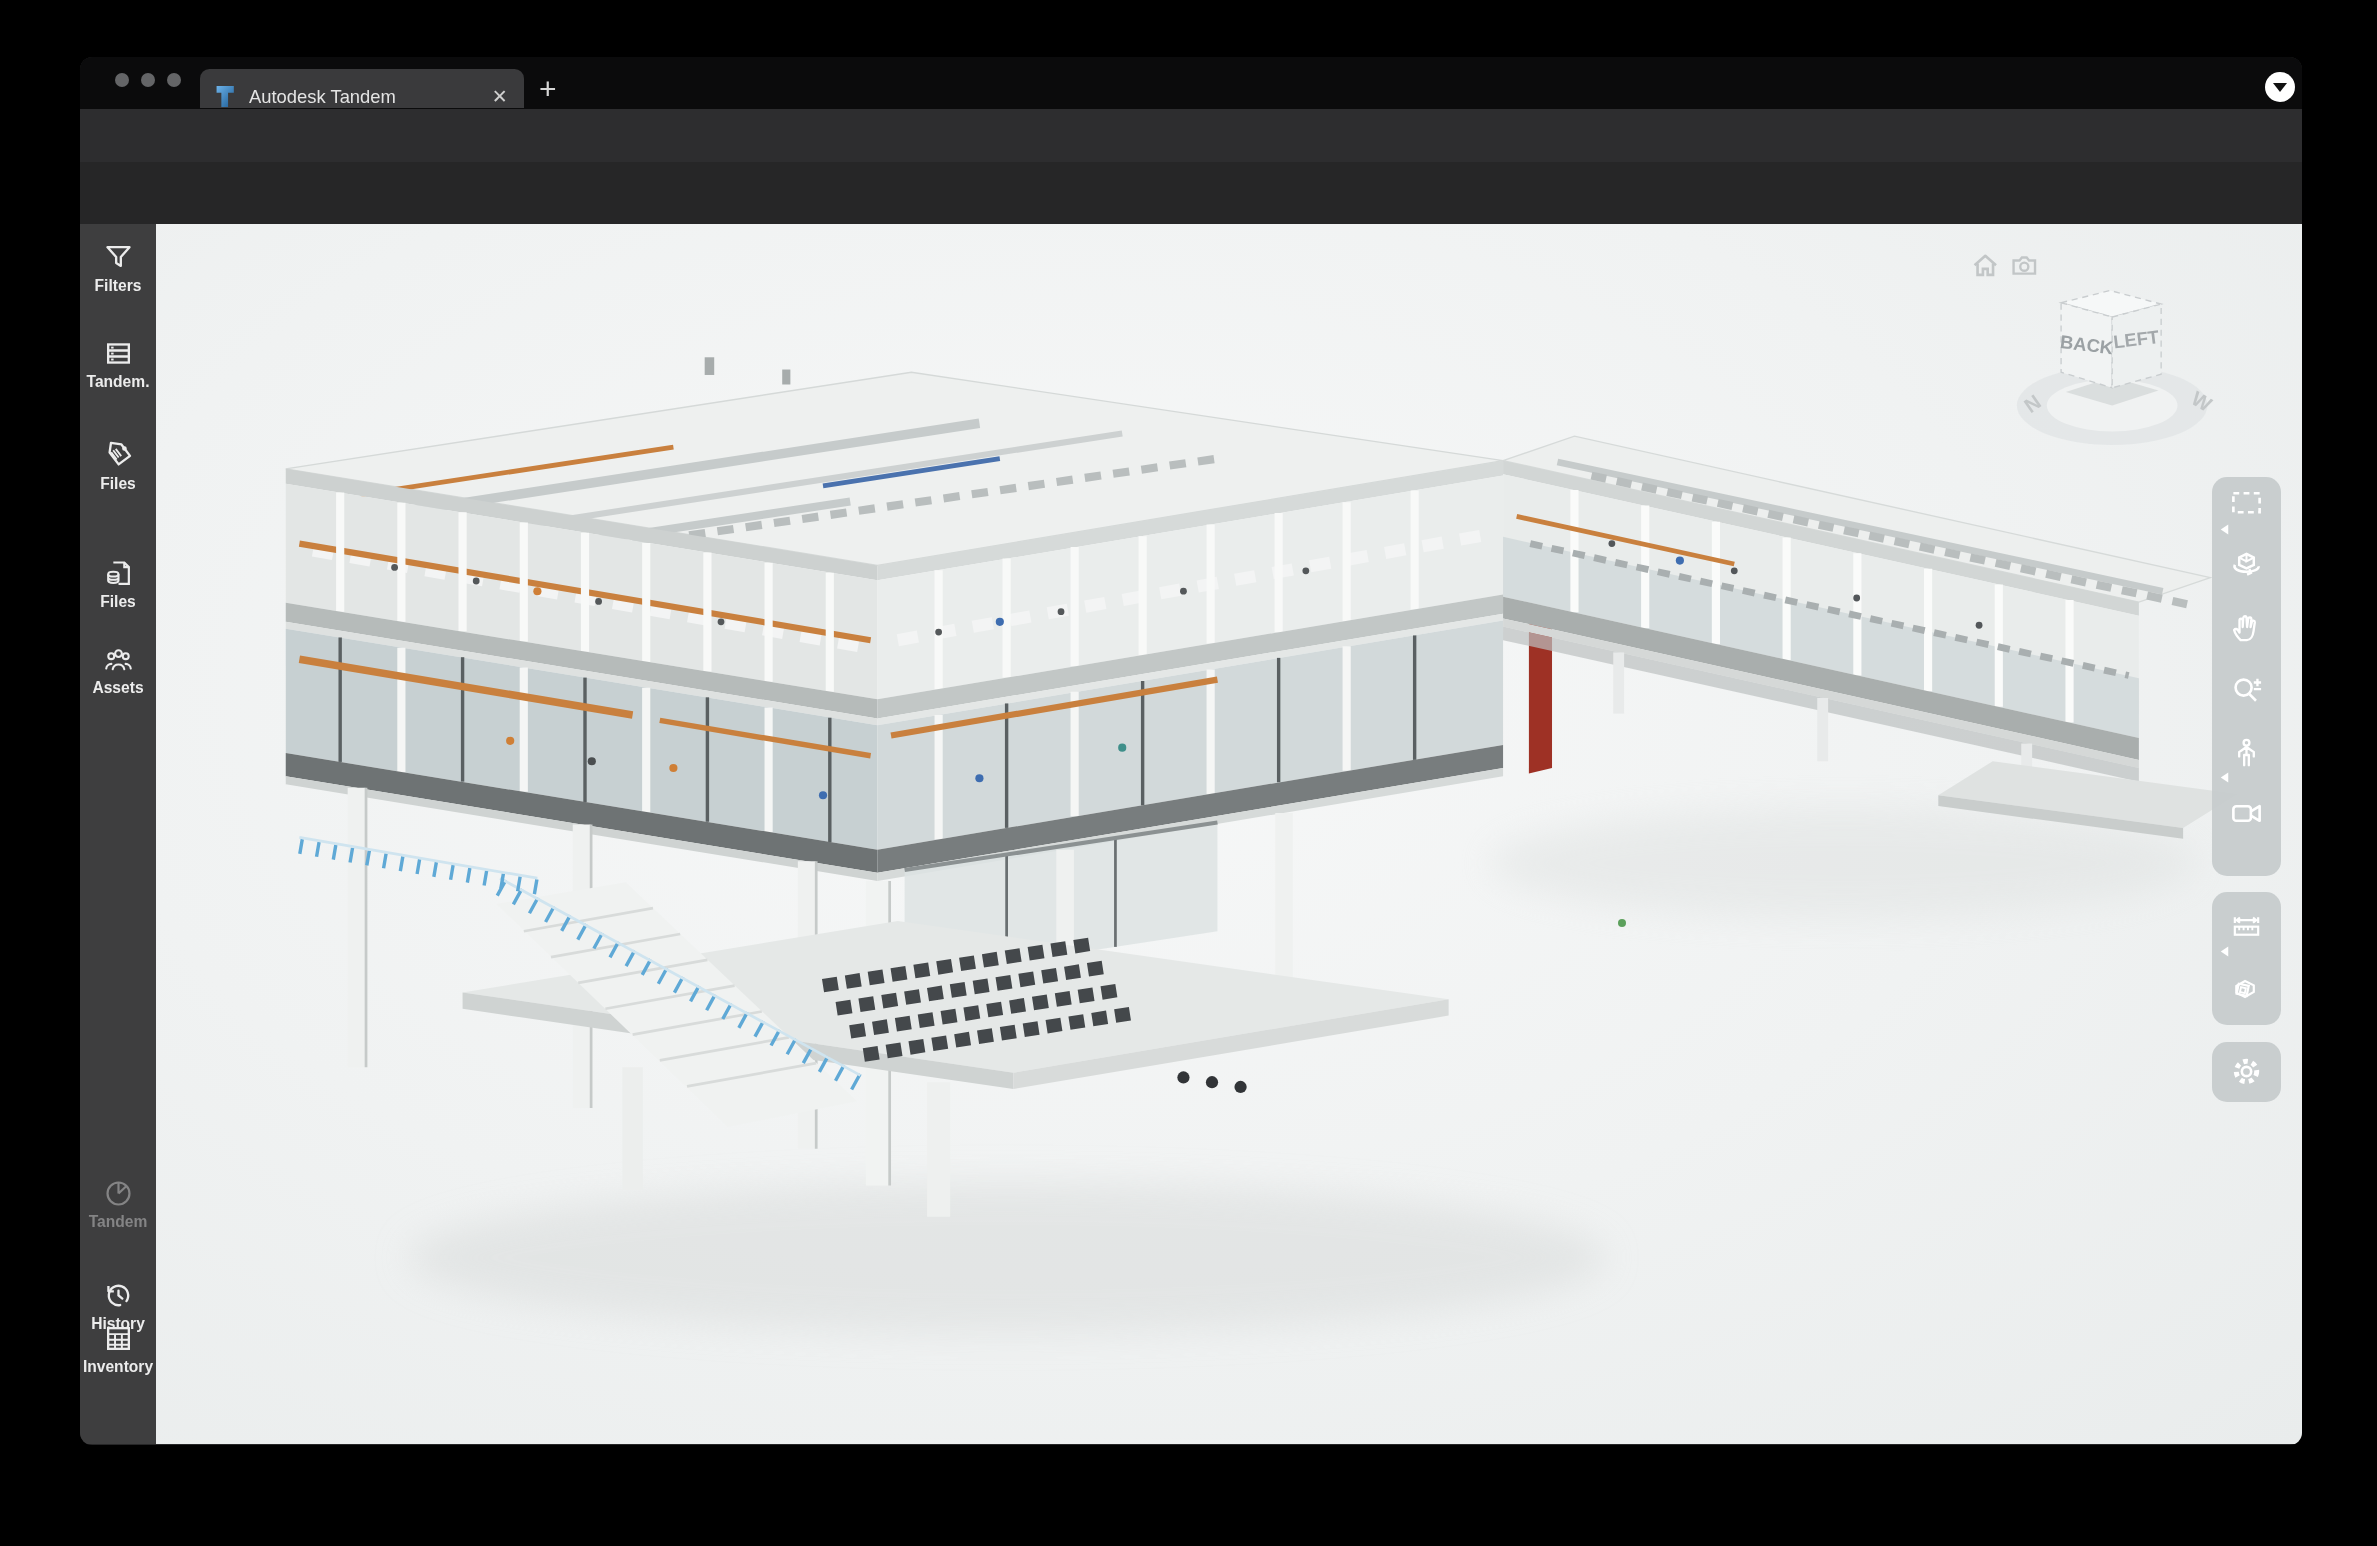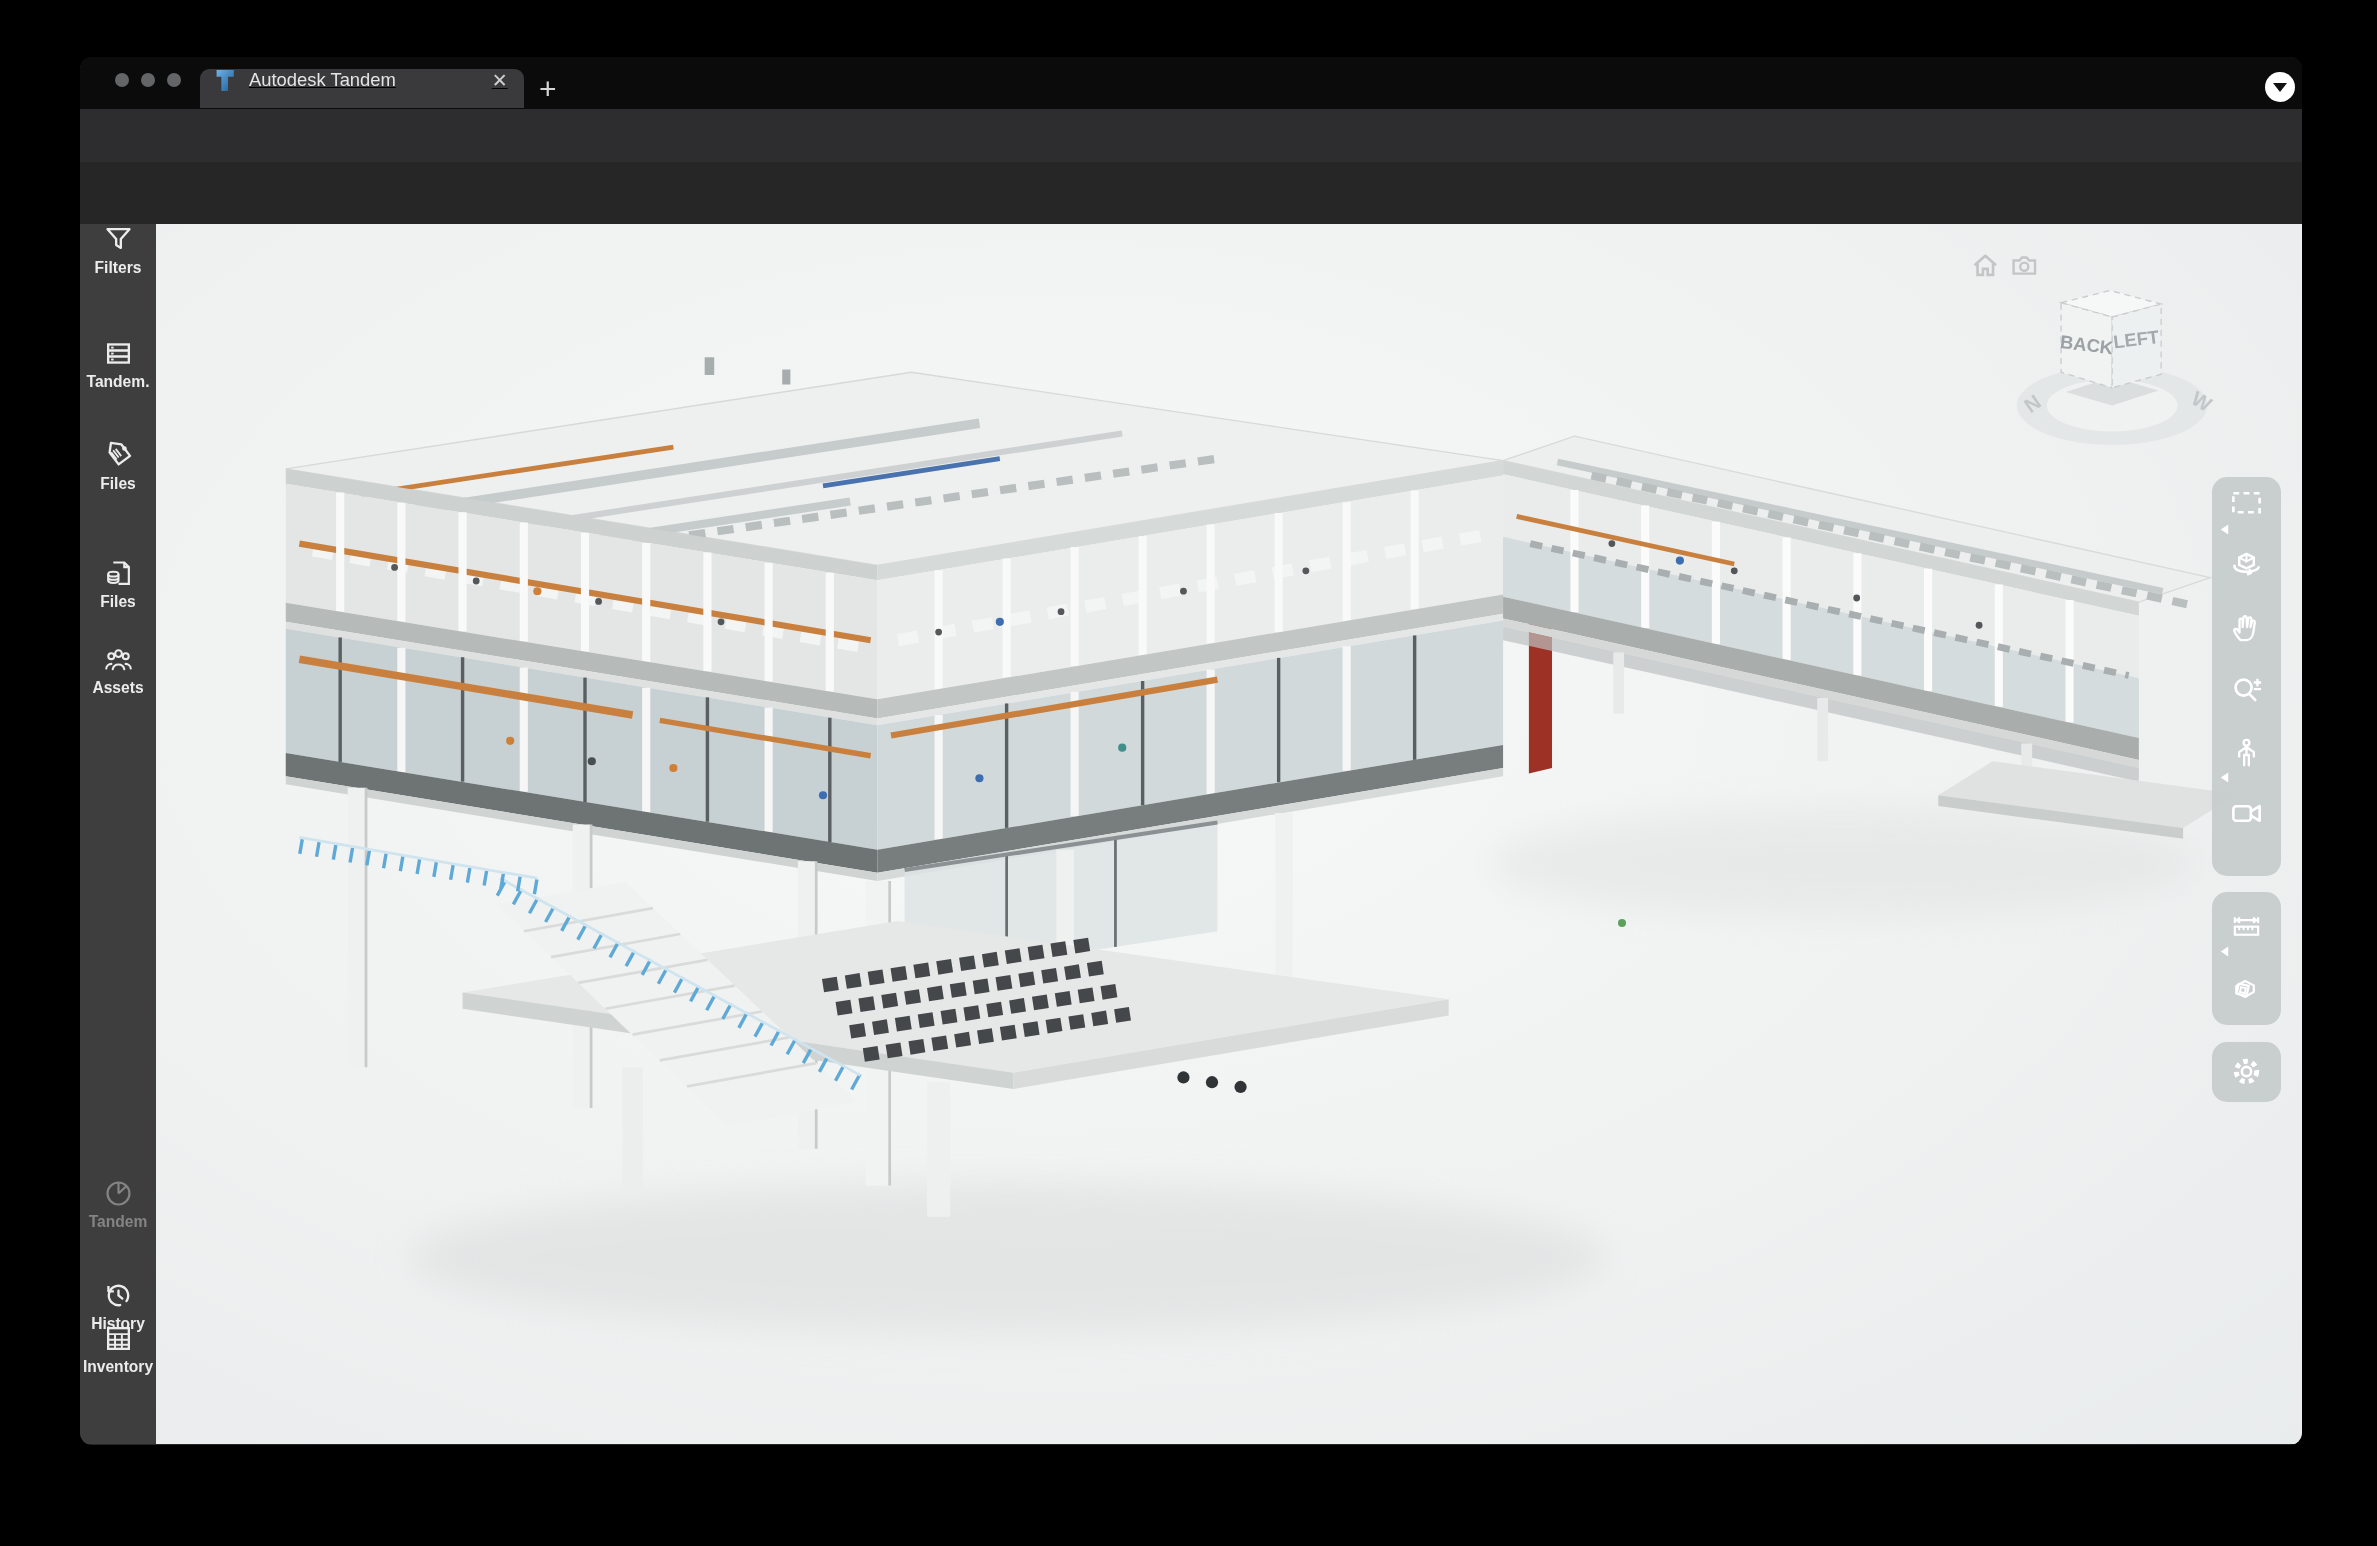--- a/index.html
+++ b/index.html
@@ -6,21 +6,21 @@
   body{width:2377px;height:1546px;position:relative;overflow:hidden;
        font-family:"Liberation Sans",sans-serif;-webkit-font-smoothing:antialiased;}
   .abs{position:absolute;}
   
   #window{left:80px;top:57px;width:2222px;height:1388px;border-radius:12.2px;
           overflow:hidden;background:#262627;}
   
   #tabstrip{left:0;top:0;width:100%;height:52px;background:#0b0b0c;}
   .tl{width:14.3px;height:14.3px;border-radius:50%;background:#646567;top:15.6px;}
   #tab{left:120px;top:12.2px;width:324px;height:39px;background:#3a3a3c;
-       border-radius:9.5px 9.5px 0 0;display:flex;align-items:flex-start;text-decoration:underline;}
+       border-radius:9.5px 9.5px 0 0;display:flex;align-items:flex-end;}
   #tab-title{color:#e4e4e4;font-size:18.4px;margin-left:13.6px;white-space:nowrap;}
   #tab-close{margin-left:auto;margin-right:16.3px;color:#cfcfcf;font-size:19px;cursor:default;}
   #newtab{left:459px;top:20.4px;color:#d6d6d6;font-size:30px;font-weight:300;line-height:24.5px;}
   #tabmenu{left:2185px;top:15px;width:30px;height:30px;border-radius:50%;background:#fff;
            display:flex;align-items:center;justify-content:center;}
   #tabmenu:after{content:"";border:7.5px solid transparent;border-top:9.5px solid #111;margin-top:8.2px;}
   
   #navbar{left:0;top:52px;width:100%;height:53px;background:#2d2d2f;}
   .navico{top:65px;width:27px;height:27px;}
   #urlbar{left:185px;top:58px;width:1839px;height:42px;background:#3e3f41;border-radius:8.2px;
@@ -175,21 +175,21 @@
       <circle cx="12" cy="17.2" r="1.3" fill="#e8e8e8"></circle>
       </svg>
     <div class="abs" style="left:2166px;top:112px;width:39px;height:39px;border-radius:50%;
          background:radial-gradient(circle at 45% 35%, #8d7a6b 0%, #6b5a4d 40%, #3a332e 100%);overflow:hidden">
       <div style="position:absolute;left:11px;top:6.1px;width:17.7px;height:16.3px;border-radius:50% 50% 45% 45%;background:#a8907c"></div>
       <div style="position:absolute;left:8.2px;top:19px;width:23px;height:17.7px;border-radius:6.8px 6.8px 0 0;background:#2c2a28"></div>
     </div>
   </div>
 
   <div id="sidebar" class="abs">
-    <div class="side-item abs" style="top:0">
+    <div class="side-item abs" style="top:18px">
       <svg viewBox="0 0 24 24">
         <path d="M3.5 4h17l-6.7 7.6v6.9l-3.6-2.2v-4.7z" fill="none" stroke="#ececec" stroke-width="1.8" stroke-linejoin="round"></path>
         </svg>
       <div class="slabel">Filters</div>
     </div>
     <div class="side-item abs" style="top:114px">
       <svg viewBox="0 0 24 24">
         <rect x="4" y="5" width="16" height="14" fill="none" stroke="#ececec" stroke-width="1.8"></rect>
         <path d="M4 9.7h16M4 14.3h16" stroke="#ececec" stroke-width="1.8"></path>
         <rect x="6.3" y="6.7" width="1.9" height="1.5" fill="#ececec"></rect>

